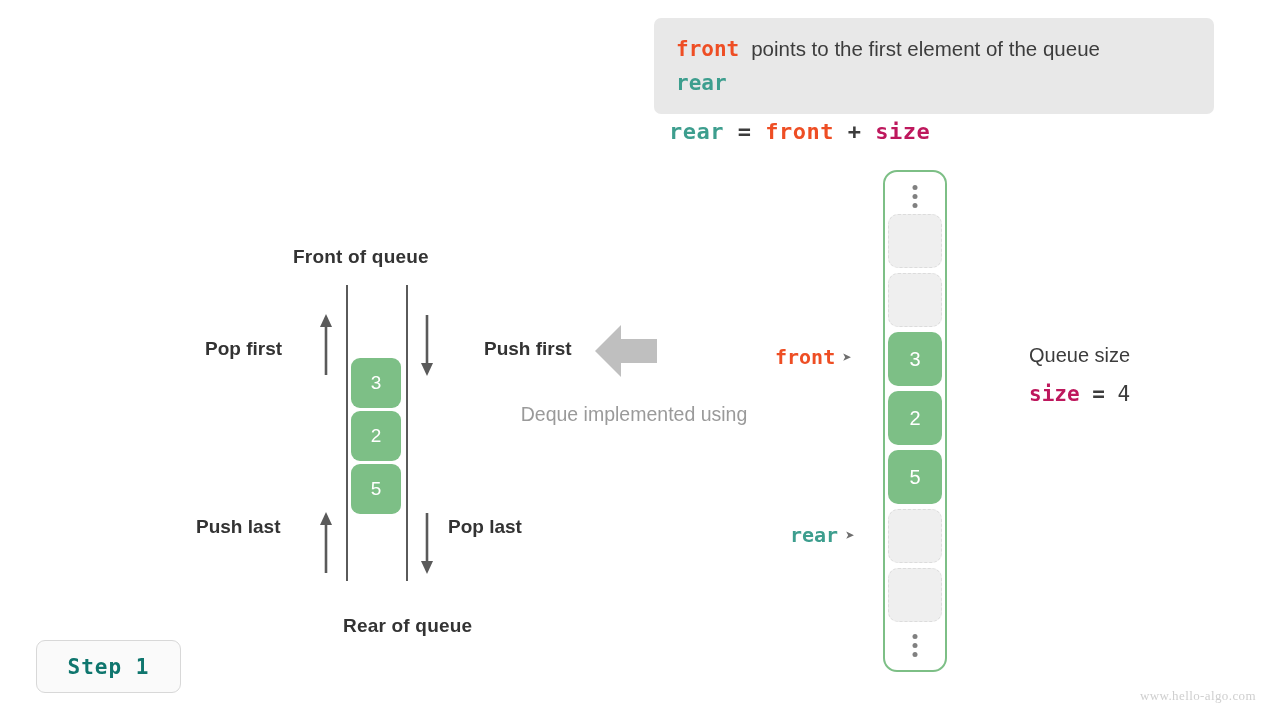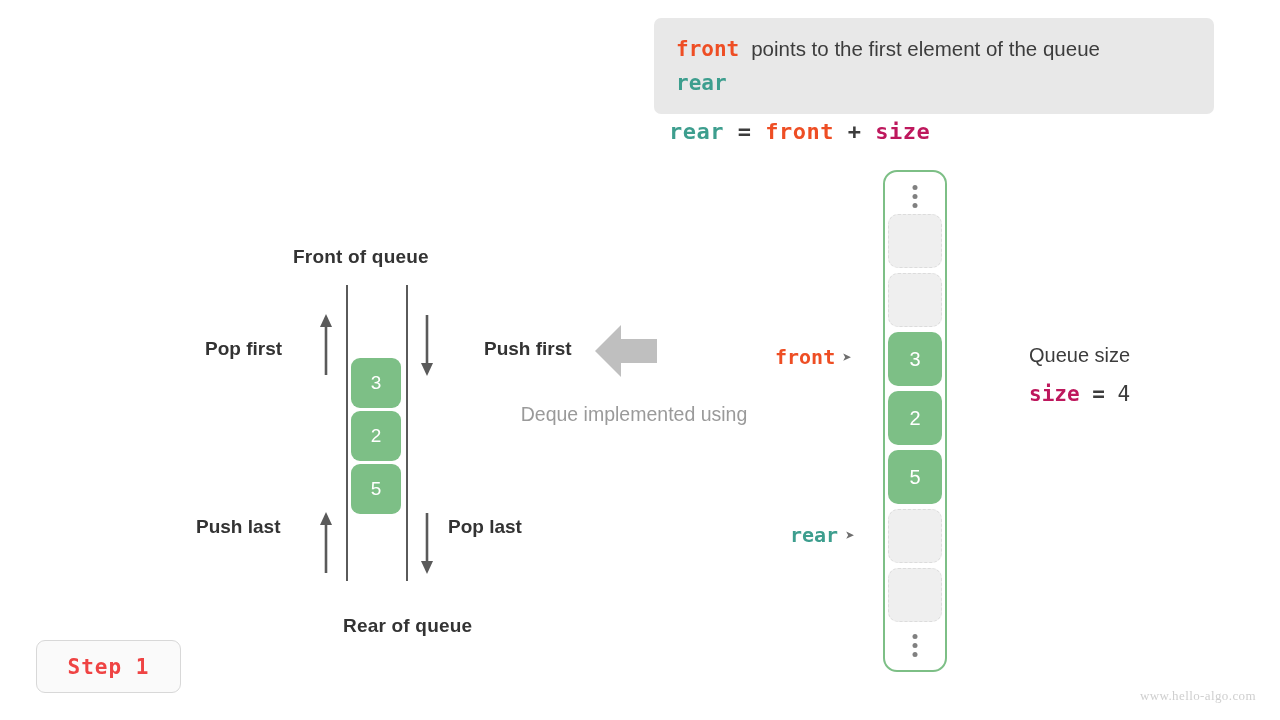--- a/index.html
+++ b/index.html
@@ -249,21 +249,21 @@
     box-sizing: border-box;
     background: #fafafa;
     border: 1.4px solid #d8d8d8;
     border-radius: 9px;
     display: flex;
     align-items: center;
     justify-content: center;
     font-family: "DejaVu Sans Mono", monospace;
     font-weight: bold;
     font-size: 21px;
-    color: #ef4444;
+    color: #0f766e;
     letter-spacing: 1px;
   }
 
   
   .watermark {
     position: absolute;
     right: 24px;
     bottom: 16px;
     font-family: Liberation Serif, serif;
     font-size: 13px;

